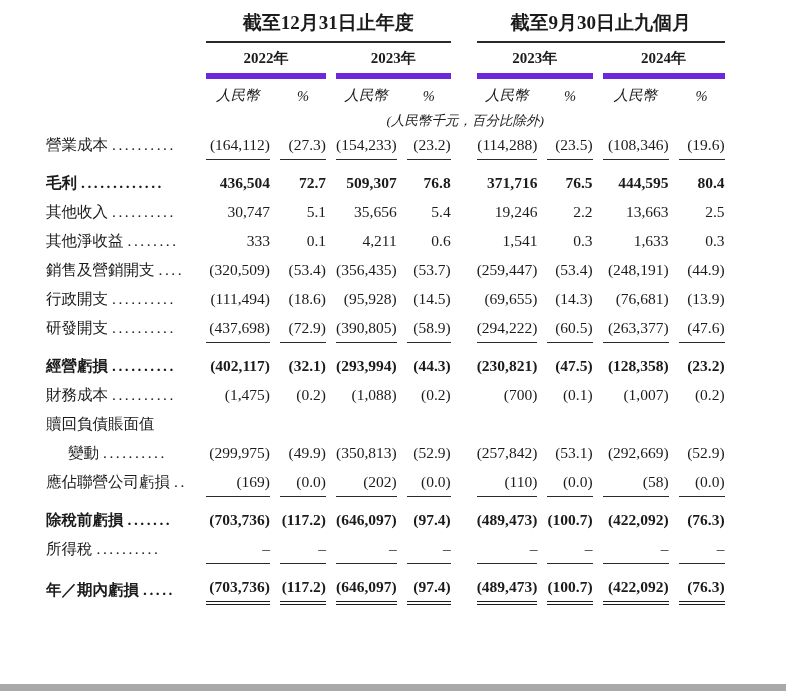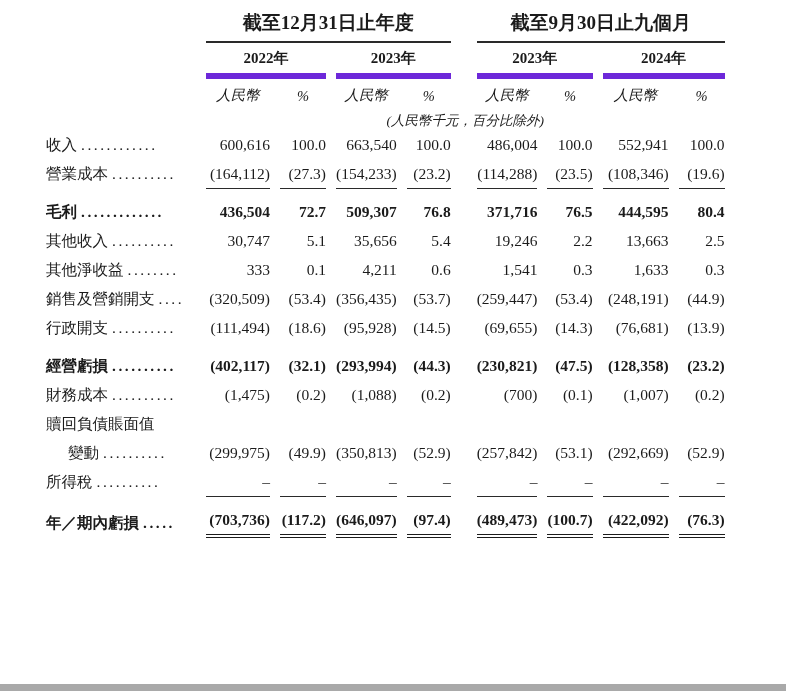--- a/index.html
+++ b/index.html
@@ -88,32 +88,20 @@
         <th class="cur">人民幣</th>
         <th class="pct">%</th>
       </tr>
       <tr class="note-row">
         <th></th>
         <th colspan="9">(人民幣千元，百分比除外)</th>
       </tr>
     </thead>
     <tbody>
         <tr>
-          <td class="lbl"><span>收入</span><span class="dots">............</span></td>
-          <td class="num">600,616</td>
-          <td class="num">100.0</td>
-          <td class="num">663,540</td>
-          <td class="num">100.0</td>
-          <td class="sp"></td>
-          <td class="num">486,004</td>
-          <td class="num">100.0</td>
-          <td class="num">552,941</td>
-          <td class="num">100.0</td>
-        </tr>
-        <tr>
           <td class="lbl"><span>營業成本</span><span class="dots">..........</span></td>
           <td class="num u1">(164,112)</td>
           <td class="num u1">(27.3)</td>
           <td class="num u1">(154,233)</td>
           <td class="num u1">(23.2)</td>
           <td class="sp"></td>
           <td class="num u1">(114,288)</td>
           <td class="num u1">(23.5)</td>
           <td class="num u1">(108,346)</td>
           <td class="num u1">(19.6)</td>
@@ -171,20 +159,32 @@
           <td class="num">(111,494)</td>
           <td class="num">(18.6)</td>
           <td class="num">(95,928)</td>
           <td class="num">(14.5)</td>
           <td class="sp"></td>
           <td class="num">(69,655)</td>
           <td class="num">(14.3)</td>
           <td class="num">(76,681)</td>
           <td class="num">(13.9)</td>
         </tr>
+        <tr>
+          <td class="lbl"><span>研發開支</span><span class="dots">..........</span></td>
+          <td class="num u1">(437,698)</td>
+          <td class="num u1">(72.9)</td>
+          <td class="num u1">(390,805)</td>
+          <td class="num u1">(58.9)</td>
+          <td class="sp"></td>
+          <td class="num u1">(294,222)</td>
+          <td class="num u1">(60.5)</td>
+          <td class="num u1">(263,377)</td>
+          <td class="num u1">(47.6)</td>
+        </tr>
         <tr class="bold section">
           <td class="lbl"><span>經營虧損</span><span class="dots">..........</span></td>
           <td class="num">(402,117)</td>
           <td class="num">(32.1)</td>
           <td class="num">(293,994)</td>
           <td class="num">(44.3)</td>
           <td class="sp"></td>
           <td class="num">(230,821)</td>
           <td class="num">(47.5)</td>
           <td class="num">(128,358)</td>
@@ -218,20 +218,44 @@
           <td class="lbl indent"><span>變動</span><span class="dots">..........</span></td>
           <td class="num">(299,975)</td>
           <td class="num">(49.9)</td>
           <td class="num">(350,813)</td>
           <td class="num">(52.9)</td>
           <td class="sp"></td>
           <td class="num">(257,842)</td>
           <td class="num">(53.1)</td>
           <td class="num">(292,669)</td>
           <td class="num">(52.9)</td>
+        </tr>
+        <tr>
+          <td class="lbl"><span>應佔聯營公司虧損</span><span class="dots">..</span></td>
+          <td class="num u1">(169)</td>
+          <td class="num u1">(0.0)</td>
+          <td class="num u1">(202)</td>
+          <td class="num u1">(0.0)</td>
+          <td class="sp"></td>
+          <td class="num u1">(110)</td>
+          <td class="num u1">(0.0)</td>
+          <td class="num u1">(58)</td>
+          <td class="num u1">(0.0)</td>
+        </tr>
+        <tr class="bold section">
+          <td class="lbl"><span>除稅前虧損</span><span class="dots">.......</span></td>
+          <td class="num">(703,736)</td>
+          <td class="num">(117.2)</td>
+          <td class="num">(646,097)</td>
+          <td class="num">(97.4)</td>
+          <td class="sp"></td>
+          <td class="num">(489,473)</td>
+          <td class="num">(100.7)</td>
+          <td class="num">(422,092)</td>
+          <td class="num">(76.3)</td>
         </tr>
         <tr>
           <td class="lbl"><span>所得稅</span><span class="dots">..........</span></td>
           <td class="num u1">–</td>
           <td class="num u1">–</td>
           <td class="num u1">–</td>
           <td class="num u1">–</td>
           <td class="sp"></td>
           <td class="num u1">–</td>
           <td class="num u1">–</td>

